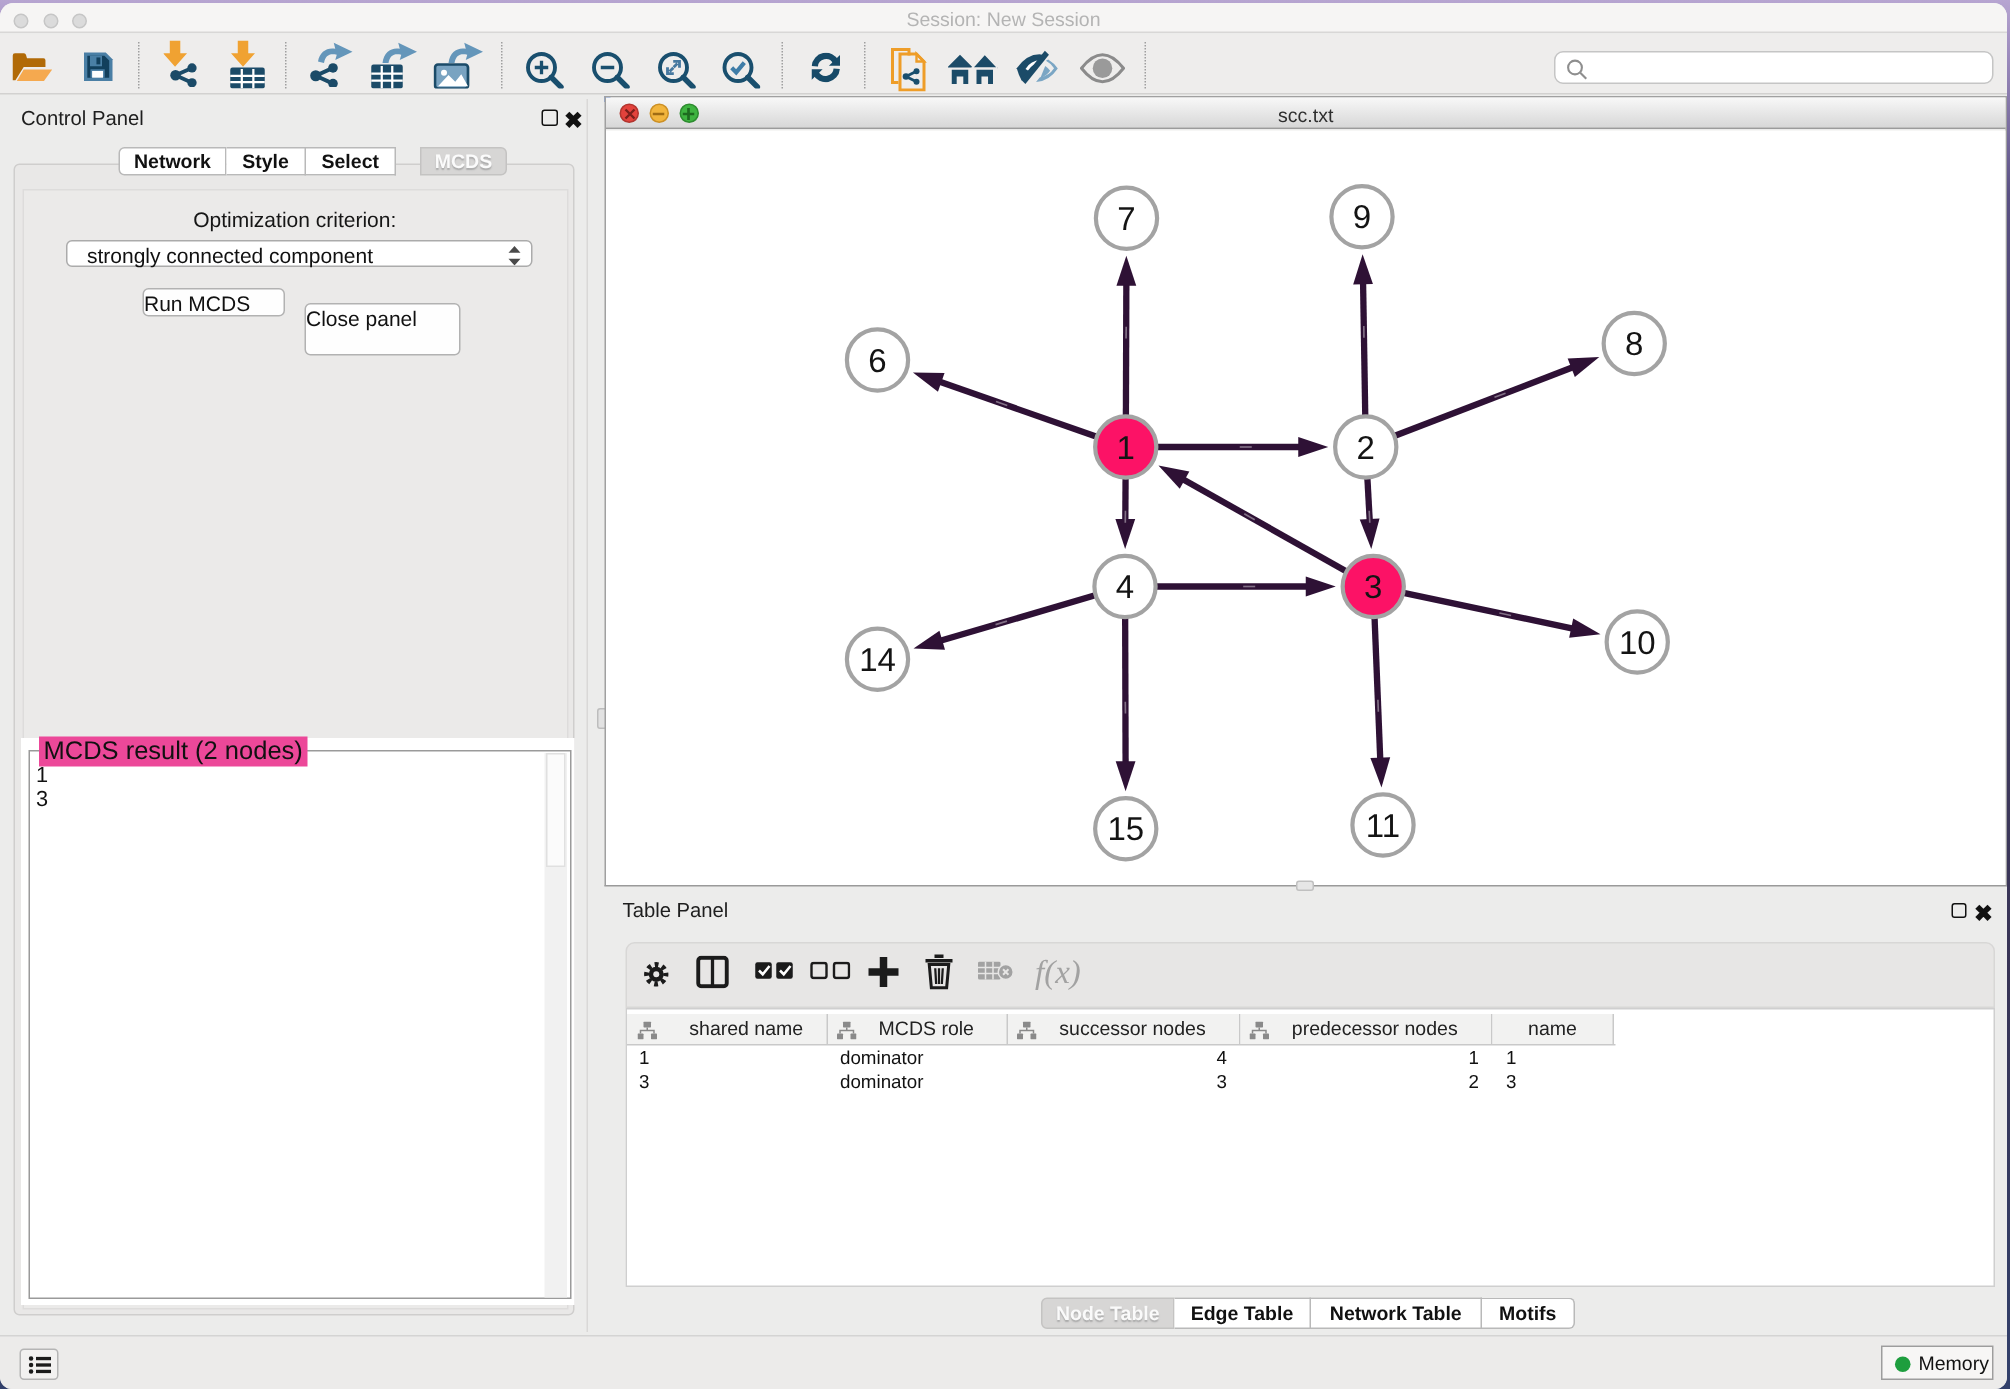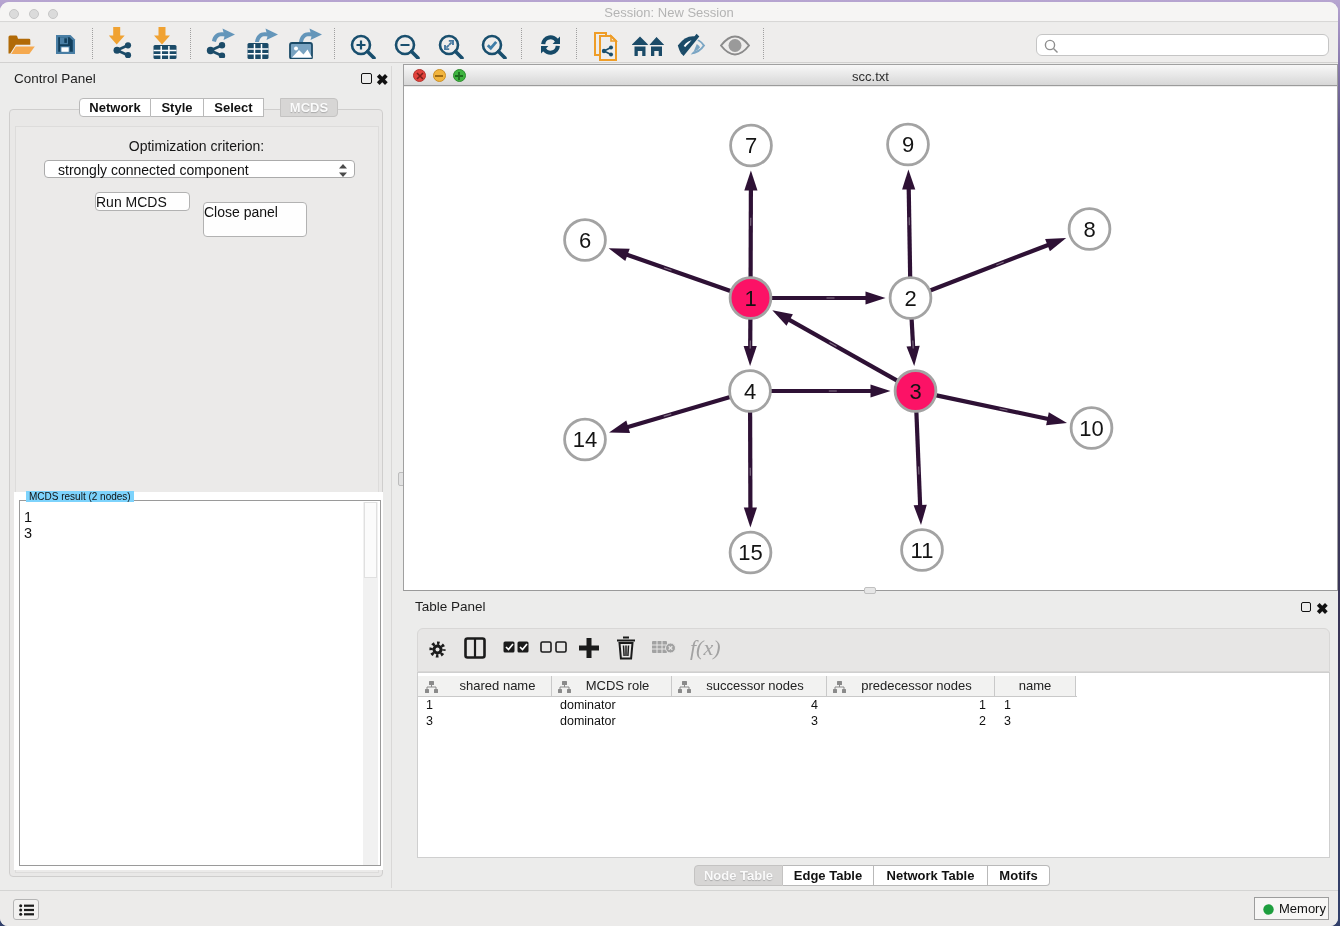--- a/index.html
+++ b/index.html
@@ -18,21 +18,21 @@
 
 #cp-title { position:absolute; left:14px; top:69px; font-size:13.5px; color:#1e1e1e; }
 .winbtn { color:#111; font-size:13px; font-weight:bold; }
 .tabs { position:absolute; top:96px; height:19px; }
 .tab { position:absolute; top:0; height:19px; background:#fff; border:1px solid #b9b9b9; font-size:13px; font-weight:bold; color:#111; text-align:center; line-height:18px; }
 #cp-box { position:absolute; left:9px; top:107px; width:374px; height:768px; background:#e9e8e7; border:1px solid #cfcecd; border-radius:4px; }
 #cp-inner { position:absolute; left:5px; top:16px; width:364px; height:747px; background:#ebeae9; border:1px solid #dddcdb; }
 .btn { position:absolute; background:#fefefe; border:1px solid #b2b2b2; border-radius:4px; font-size:14px; color:#111; text-align:left; }
 #mcds-white { position:absolute; left:14px; top:490px; width:369px; height:378px; background:#fff; }
 #fieldset { position:absolute; left:5px; top:8px; width:362px; height:366px; border:1px solid #9a9a9a; }
-#fieldlabel { position:absolute; left:6px; top:-10px; background:#7dd3fc; font-size:10px; color:#111; padding:0 3px; }
+#fieldlabel { position:absolute; left:6px; top:-10px; background:#ec4899; font-size:17px; color:#111; padding:0 3px; }
 
 #vsplit-grip { position:absolute; left:398px; top:470px; width:7px; height:14px; background:#e2e2e2; border:1px solid #bdbdbd; border-radius:2px; }
 
 #net { position:absolute; left:403px; top:62px; width:935px; height:527px; border:1px solid #a0a0a0; border-bottom:1px solid #9a9a9a; }
 #net-title { position:absolute; left:0; top:0; width:100%; height:21px; background:linear-gradient(180deg,#f8f8f8,#d7d7d7); border-bottom:1px solid #9b9b9b; }
 .mac { position:absolute; top:4px; width:13px; height:13px; border-radius:50%; }
 #net-canvas { position:absolute; left:0; top:22px; width:933px; height:503px; background:#fff; }
 #hsplit-grip { position:absolute; left:864px; top:585px; width:12px; height:7px; background:#e6e6e6; border:1px solid #c0c0c0; border-radius:2px; }
 
 #tp-title { position:absolute; left:415px; top:597px; font-size:13.5px; color:#1e1e1e; }

